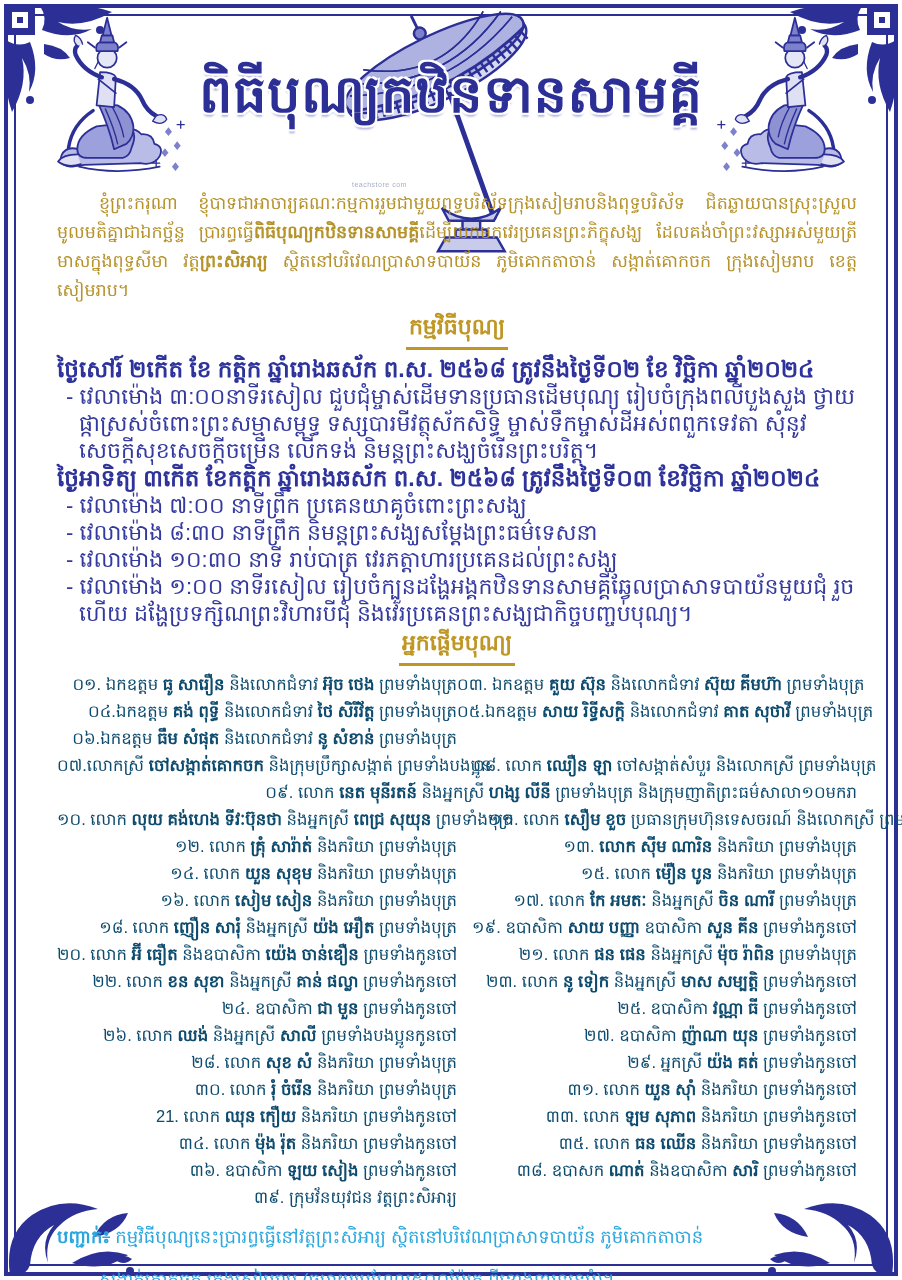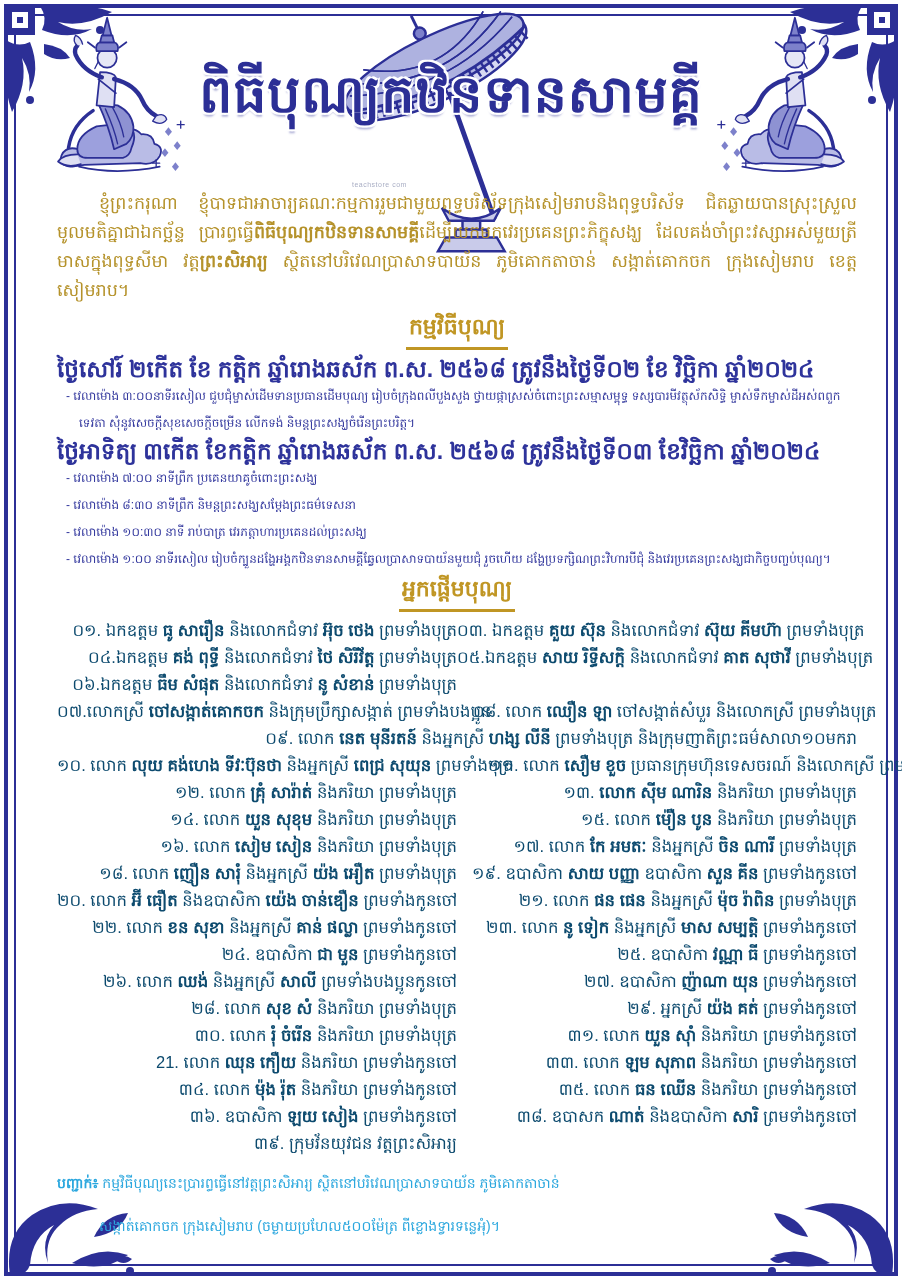--- a/index.html
+++ b/index.html
@@ -21,25 +21,25 @@
          font-size:52px;font-weight:bold;color:#2c2f96;letter-spacing:1px;line-height:1.1;
          text-shadow:-2px -2px 0 #fff,2px -2px 0 #fff,-2px 2px 0 #fff,2px 2px 0 #fff,0 4px 2px rgba(44,47,150,.35);}
   .watermark{position:absolute;top:181px;left:352px;font-size:7px;color:#a9aec4;z-index:3;letter-spacing:.5px;}
   .content{position:absolute;left:57px;top:189px;width:800px;z-index:3;}
   .intro{margin:0 0 8px 0;font-size:17.5px;line-height:29px;color:#b5922a;
          text-align:justify;text-indent:42px;}
   .h-gold{text-align:center;margin:2px 0 5px 0;}
   .h-gold span{display:inline-block;font-size:22px;font-weight:bold;color:#c09624;
                border-bottom:3px solid #c09624;padding:0 3px 2px 3px;}
   .day-title{font-size:23px;font-weight:bold;color:#2e339b;line-height:28px;}
-  .pitem{font-size:12px;color:#34399e;line-height:27px;padding-left:22px;text-indent:-13px;}
+  .pitem{font-size:22px;color:#34399e;line-height:27px;padding-left:22px;text-indent:-13px;}
   .donors{display:flex;flex-wrap:wrap;margin-top:2px;}
   .donor{width:50%;font-size:16.5px;line-height:27px;color:#0c4a6e;white-space:nowrap;text-align:right;}
   .b{font-weight:bold;}
-  .note{font-size:14px;line-height:33px;color:#2ba7de;margin-top:10px;}
+  .note{font-size:18px;line-height:33px;color:#2ba7de;margin-top:10px;}
   .note-line2{padding-left:42px;}
 </style>
 </head>
 <body>
 
 <div class="page">
 
   <div class="frame-outer"></div>
   <div class="frame-inner"></div>
 

